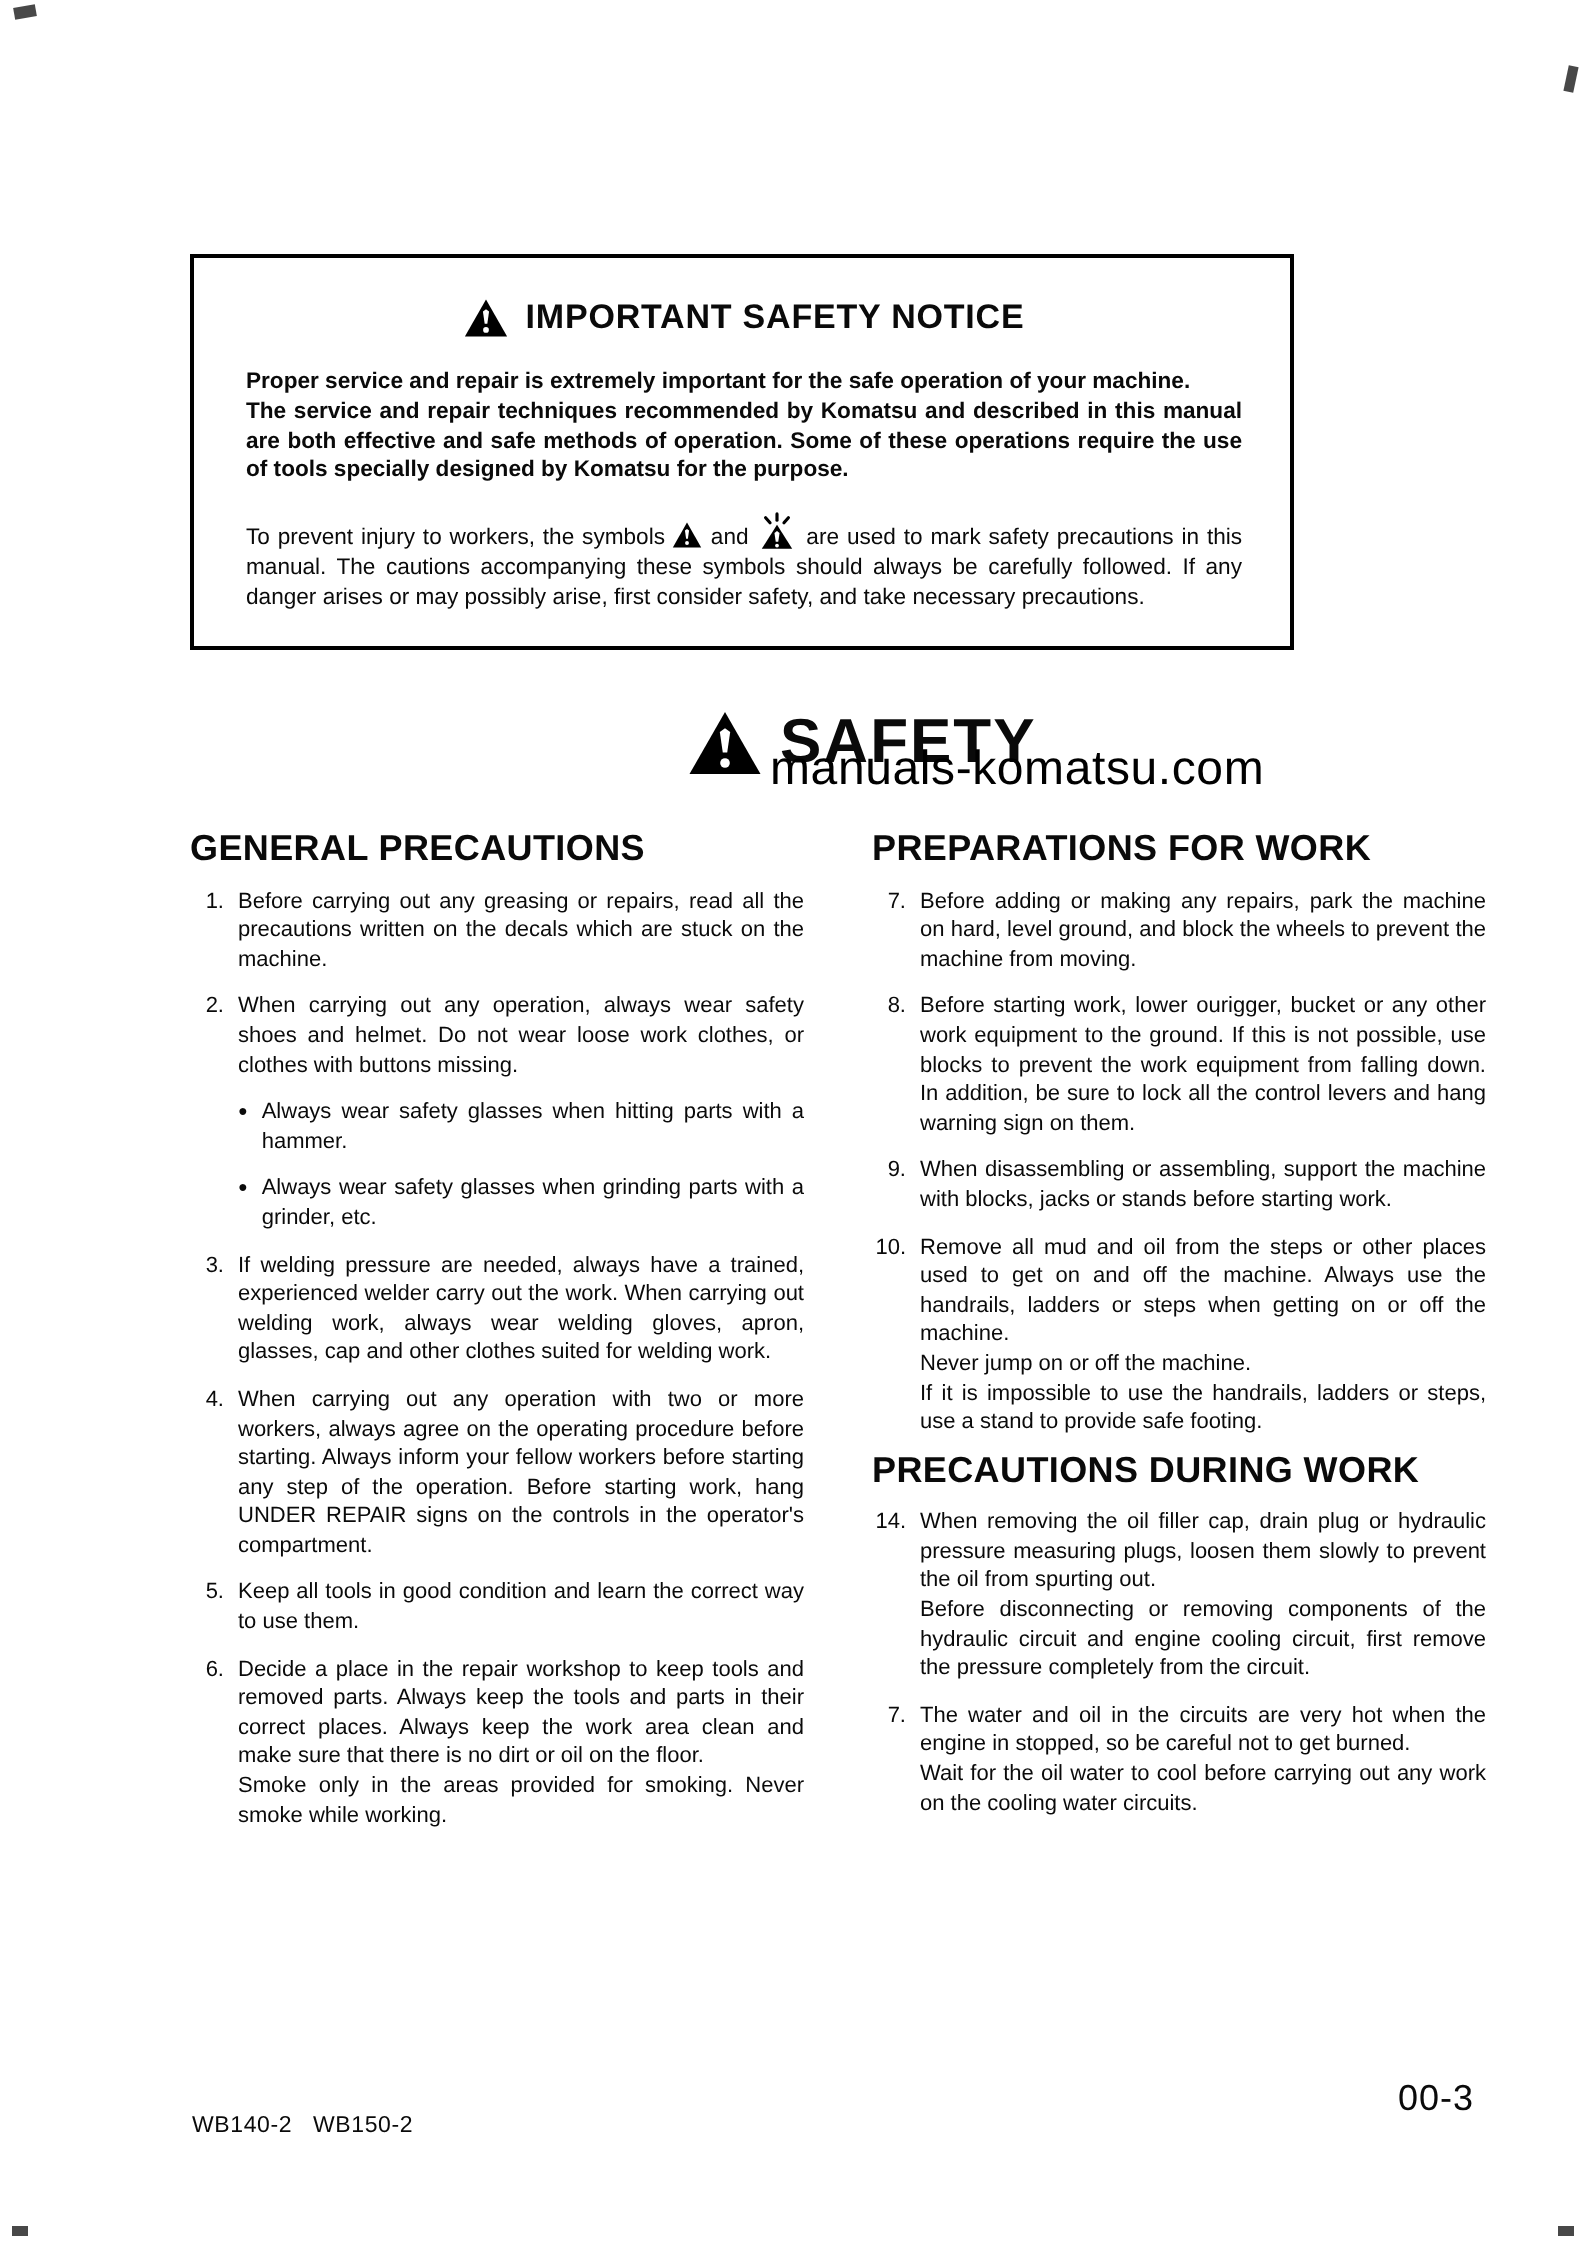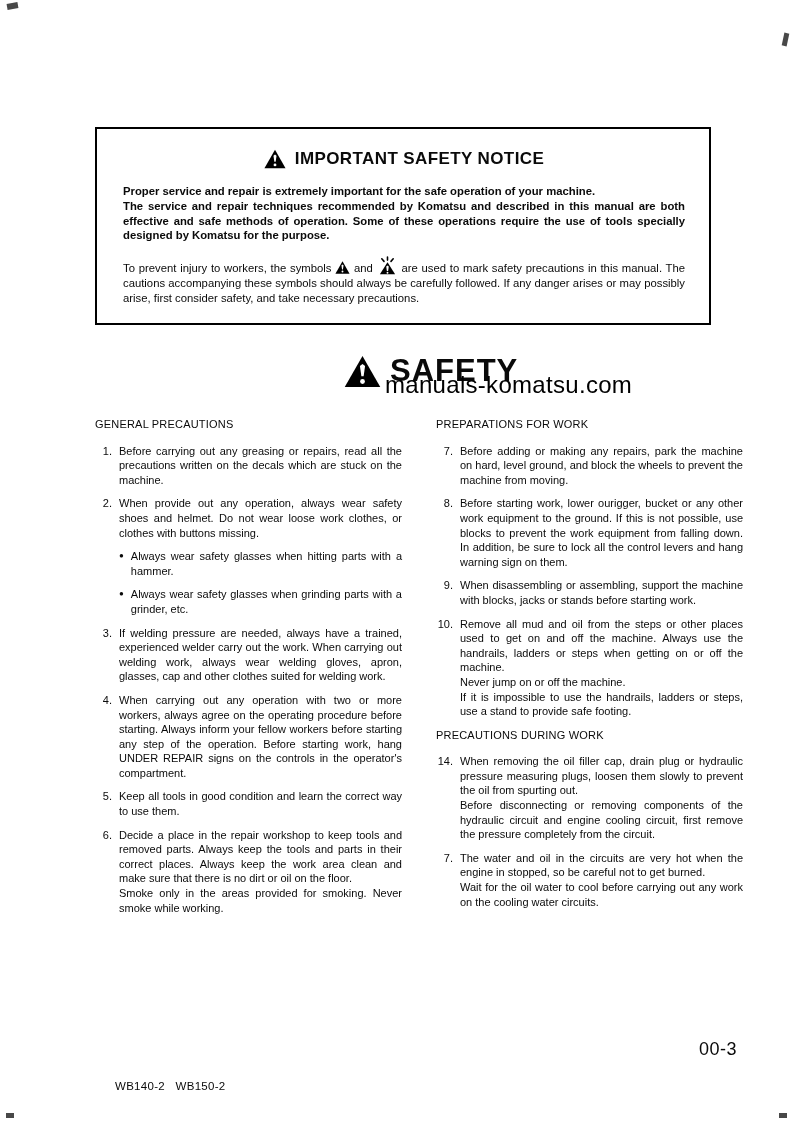--- a/index.html
+++ b/index.html
@@ -13,21 +13,21 @@
 
   
   .artifact { position: absolute; background: #1a1a1a; opacity: .8; }
   .art-tl { left: 7px; top: 3px; width: 11px; height: 6px; transform: rotate(-10deg); }
   .art-tr { right: 5px; top: 33px; width: 5px; height: 13px; transform: rotate(12deg); }
   .art-bl { left: 6px; bottom: 5px; width: 8px; height: 5px; }
   .art-br { right: 6px; bottom: 5px; width: 8px; height: 5px; }
 
   
   .notice-box {
-    position: absolute; left: 95px; top: 127px; width: 616px; height: 198px;
+    position: absolute; left: 95px; top: 127px; width: 552px; height: 198px;
     border: 2px solid #000; padding: 12px 24px 1px 26px; box-sizing: border-box;
   }
   .notice-title { display: flex; justify-content: center; align-items: center; gap: 9px; margin: 8px 0 15px; }
   .notice-title-text { font-size: 17px; font-weight: bold; letter-spacing: .4px; }
   .notice-para { font-size: 11.3px; line-height: 14.8px; text-align: justify; margin: 0 0 13px; }
   .pre { white-space: pre-line; font-weight: bold; }
 
   
   .tri-md { width: 22px; height: 20px; }
   .tri-sm { width: 15px; height: 13px; vertical-align: -2px; }
@@ -39,31 +39,31 @@
   .safety-text { font-size: 31px; font-weight: bold; letter-spacing: 1px; }
   .watermark {
     position: absolute; left: 385px; top: 371px; z-index: 5;
     font-size: 24px; color: #000000; letter-spacing: .3px;
   }
 
   
   .col { position: absolute; top: 417px; width: 307px; font-size: 11px; line-height: 14.6px; }
   .col-left  { left: 95px; }
   .col-right { left: 436px; }
-  .sec { font-size: 11px; font-weight: normal; letter-spacing: .2px; margin: 0 0 12px; }
+  .sec { font-size: 18px; font-weight: bold; letter-spacing: .2px; margin: 0 0 12px; }
   .sec2 { margin-top: 9px; }
   .intro { text-align: justify; white-space: pre-line; margin: 0 0 12px; }
   .item { display: flex; margin: 0 0 9px; }
   .num { flex: 0 0 17px; text-align: right; margin-right: 7px; }
   .txt { flex: 1; text-align: justify; white-space: pre-line; }
   .bullet-row { display: flex; margin: 0 0 9px; padding-left: 24px; }
   .bul { flex: 0 0 auto; margin-right: 7px; font-size: 8px; line-height: 14.6px; }
 
   
-  .footer-models { position: absolute; left: 96px; top: 1080px; font-size: 11.5px; letter-spacing: .3px; white-space: pre; margin-left: 19px; }
+  .footer-models { position: absolute; left: 96px; top: 1057px; font-size: 11.5px; letter-spacing: .3px; white-space: pre; }
   .footer-page { position: absolute; right: 56px; top: 1039px; font-size: 18px; letter-spacing: .5px; }
 </style>
 </head>
 <body>
 
 <div class="page">
 
   <div class="artifact art-tl"></div>
   <div class="artifact art-tr"></div>
   <div class="artifact art-bl"></div>
@@ -114,21 +114,21 @@
   <div class="col col-left">
     <h3 class="sec">GENERAL PRECAUTIONS</h3>
 
     <div class="item">
       <span class="num">1.</span>
       <span class="txt">Before carrying out any greasing or repairs, read all the precautions written on the decals which are stuck on the machine.</span>
     </div>
 
     <div class="item">
       <span class="num">2.</span>
-      <span class="txt">When provide out any operation, always wear safety shoes and helmet. Do not wear loose work clothes, or clothes with buttons missing.</span>
+      <span class="txt">When carrying out any operation, always wear safety shoes and helmet. Do not wear loose work clothes, or clothes with buttons missing.</span>
     </div>
     <div class="bullet-row">
       <span class="bul">●</span>
       <span class="txt">Always wear safety glasses when hitting parts with a hammer.</span>
     </div>
     <div class="bullet-row">
       <span class="bul">●</span>
       <span class="txt">Always wear safety glasses when grinding parts with a grinder, etc.</span>
     </div>
 

